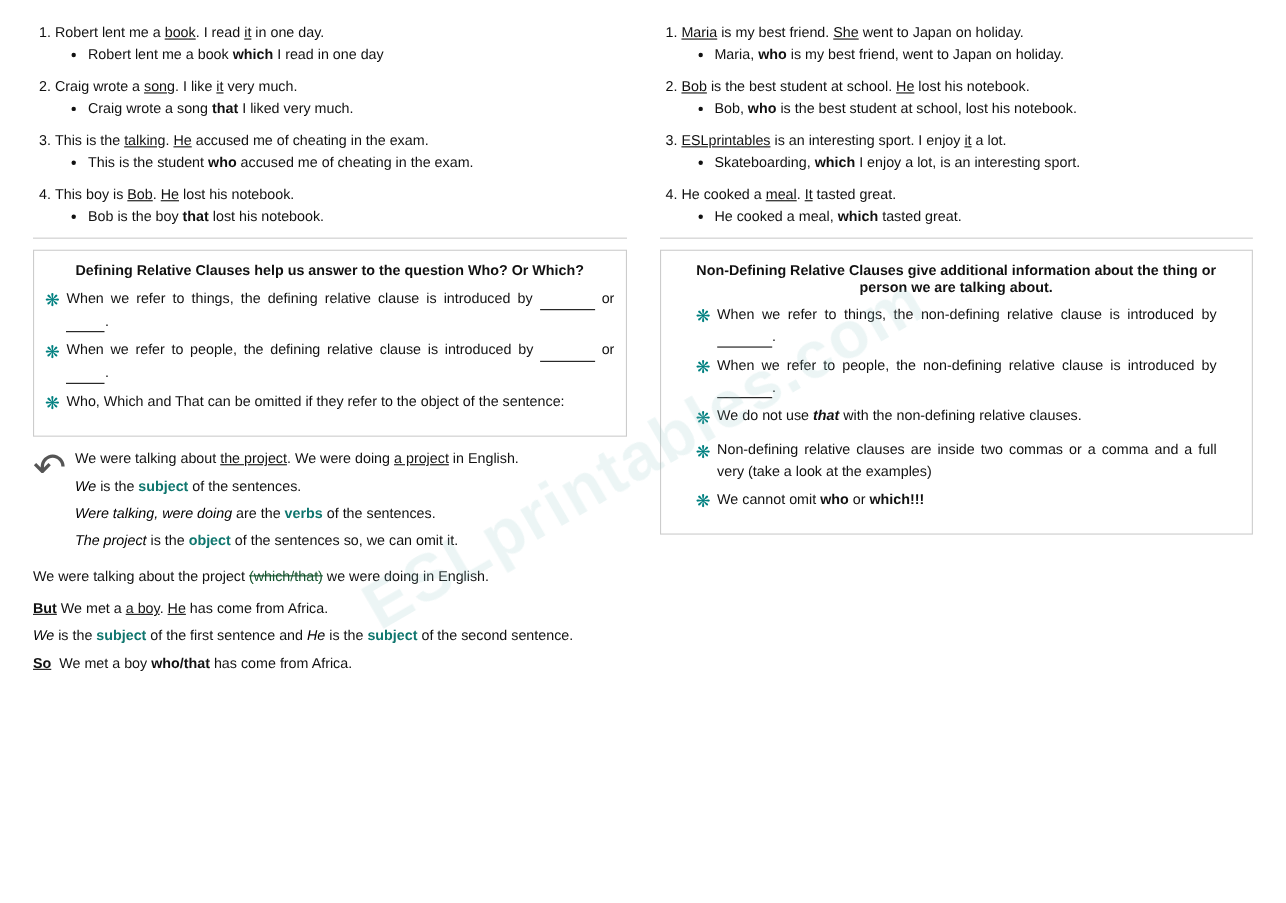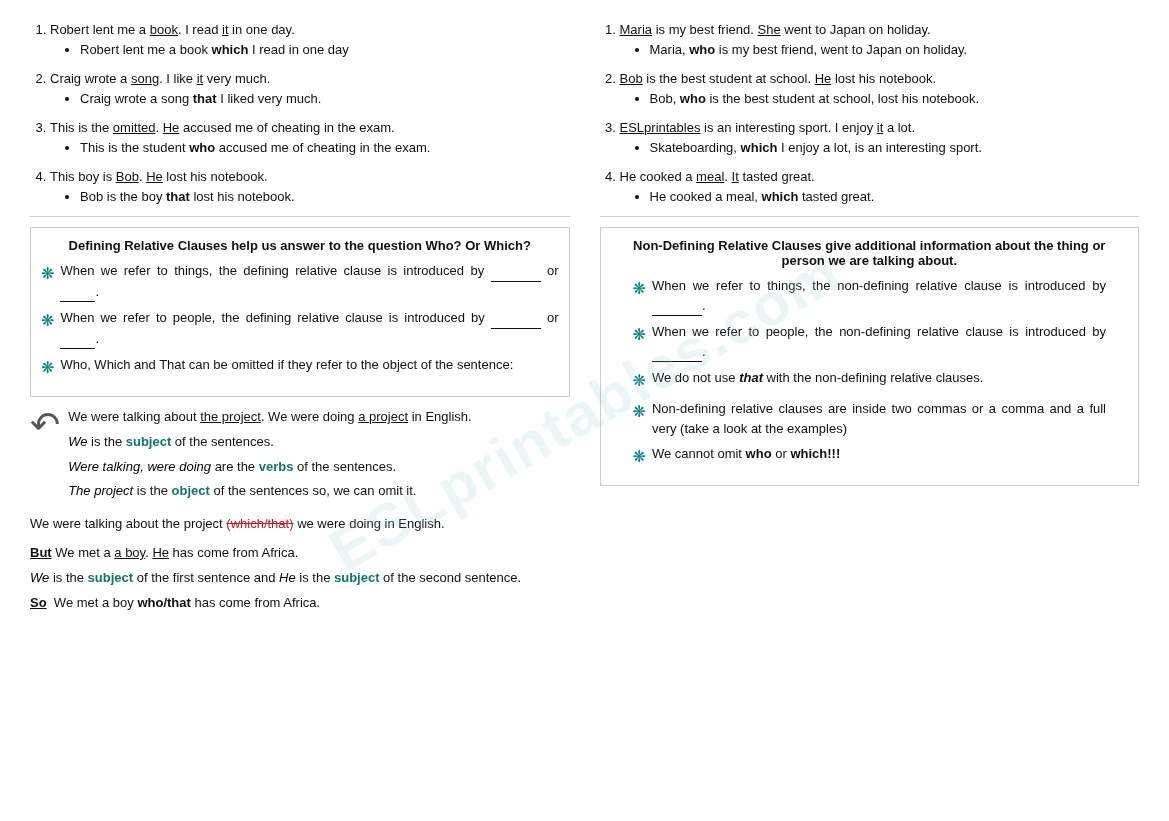--- a/index.html
+++ b/index.html
@@ -32,21 +32,21 @@
       list-style-type: disc;
       margin-bottom: 10px;
     }
     ul li {
       margin-bottom: 4px;
       line-height: 1.5;
     }
     .underline { text-decoration: underline; }
     .bold { font-weight: bold; }
     .italic { font-style: italic; }
-    .strikethrough { text-decoration: line-through; color: #b91c1c; }
+    .strikethrough { text-decoration: line-through; color: #14532d; }
     .green { color: #000000; font-style: italic; }
     .teal { color: #0f766e; }
 
     .section-box {
       border: 1px solid #ccc;
       padding: 10px 10px;
       margin-bottom: 10px;
       background: #fff;
     }
     .section-title {
@@ -139,21 +139,21 @@
       </li>
 
       <li>
         <span>Craig wrote a <span class="underline">song</span>. I like <span class="underline">it</span> very much.</span>
         <ul>
           <li>Craig wrote a song <span class="bold">that</span> I liked very much.</li>
         </ul>
       </li>
 
       <li>
-        <span>This is the <span class="underline">omitted</span>. <span class="underline">He</span> accused me of cheating in the exam.</span>
+        <span>This is the <span class="underline">talking</span>. <span class="underline">He</span> accused me of cheating in the exam.</span>
         <ul>
           <li>This is the student <span class="bold">who</span> accused me of cheating in the exam.</li>
         </ul>
       </li>
 
       <li>
         <span>This boy is <span class="underline">Bob</span>. <span class="underline">He</span> lost his notebook.</span>
         <ul>
           <li>Bob is the boy <span class="bold">that</span> lost his notebook.</li>
         </ul>

